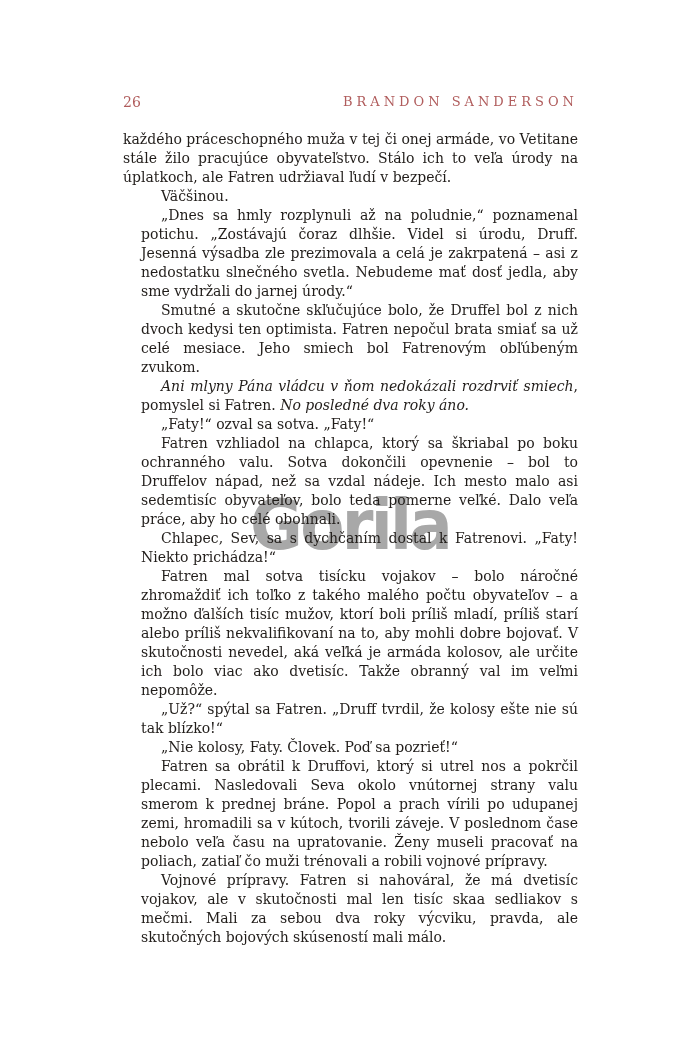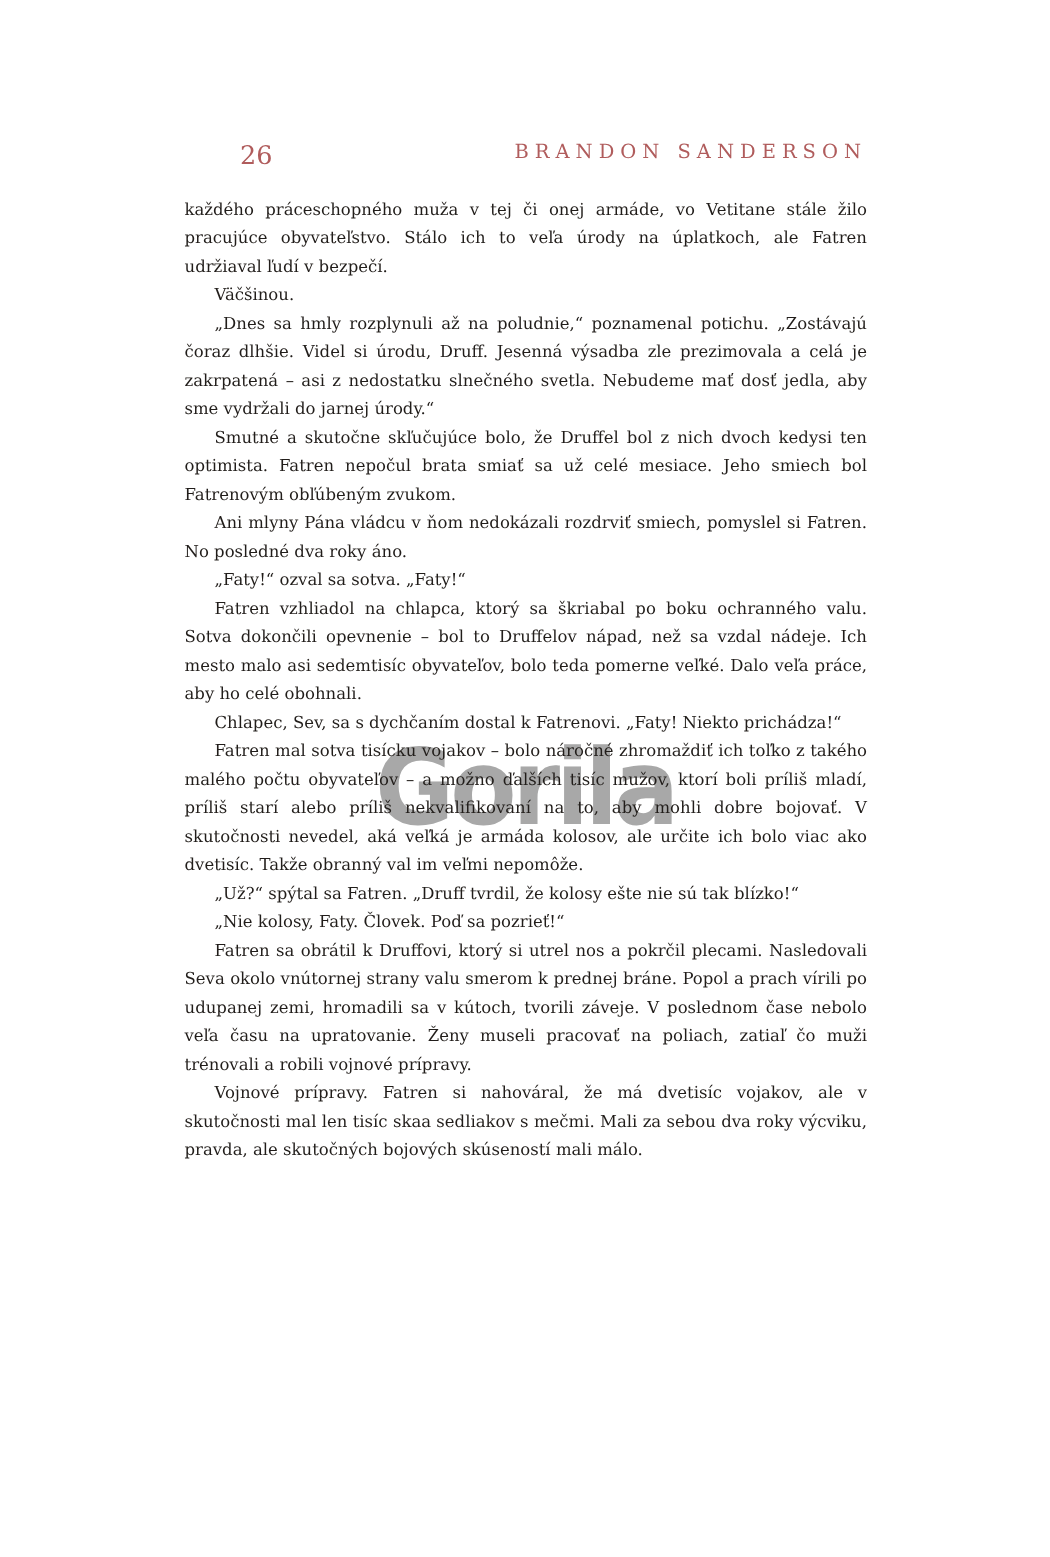--- a/index.html
+++ b/index.html
@@ -15,23 +15,22 @@
     position: absolute;
     top: 94px;
     left: 123px;
     width: 455px;
     height: 16px;
   }
   .page-number {
     position: absolute;
     left: 0;
     top: 0;
-    font-size: 17px;
+    font-size: 14px;
     color: var(--header-red, #b05c5c);
-    margin-left: 37px;
   }
   .running-header {
     text-align: right;
     font-size: 13px;
     letter-spacing: 4px;
     color: var(--header-red, #b05c5c);
   }
   .watermark {
     position: absolute;
     left: 50%;
@@ -45,31 +44,31 @@
     z-index: 0;
     white-space: nowrap;
     user-select: none;
   }
   .body-text {
     position: absolute;
     left: 123px;
     top: 130px;
     width: 455px;
     z-index: 1;
-    font-size: 11px;
+    font-size: 14px;
     line-height: 19px;
     text-align: justify;
     color: var(--body-ink, #211d1a);
   }
   .body-text p {
     margin: 0;
     padding: 0;
   }
-  .body-text p.indent { text-indent: 20px; }
-  .italic { }
+  .body-text p.indent { text-indent: 20px; margin-left: 18px; }
+  .italic { font-style: italic; }
 </style>
 </head>
 <body>
 
 <div class="page">
 
   <div class="page-header">
     <span class="page-number">26</span>
     <div class="running-header">BRANDON SANDERSON</div>
   </div>

